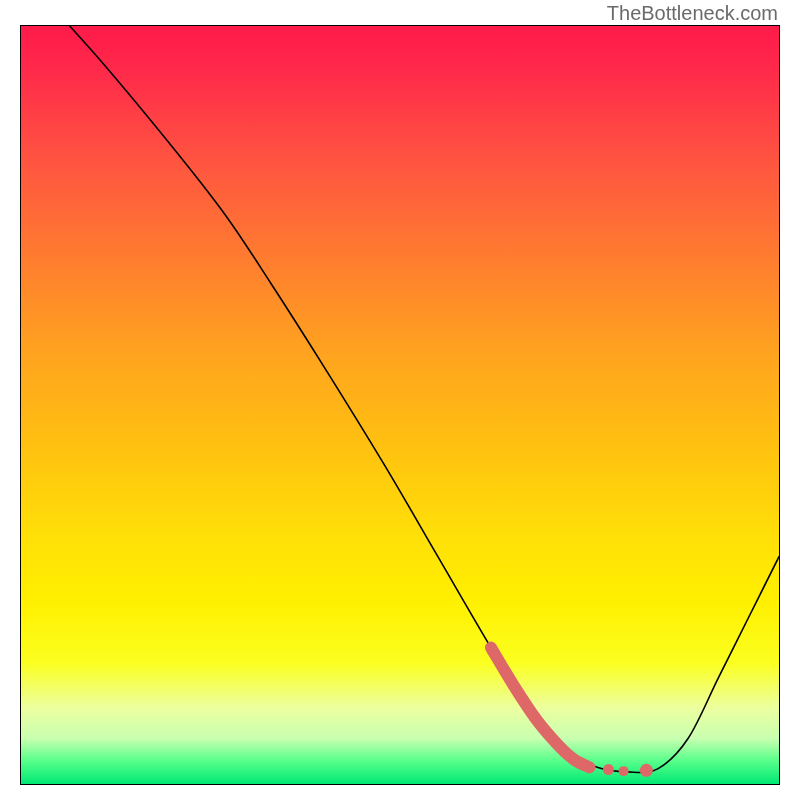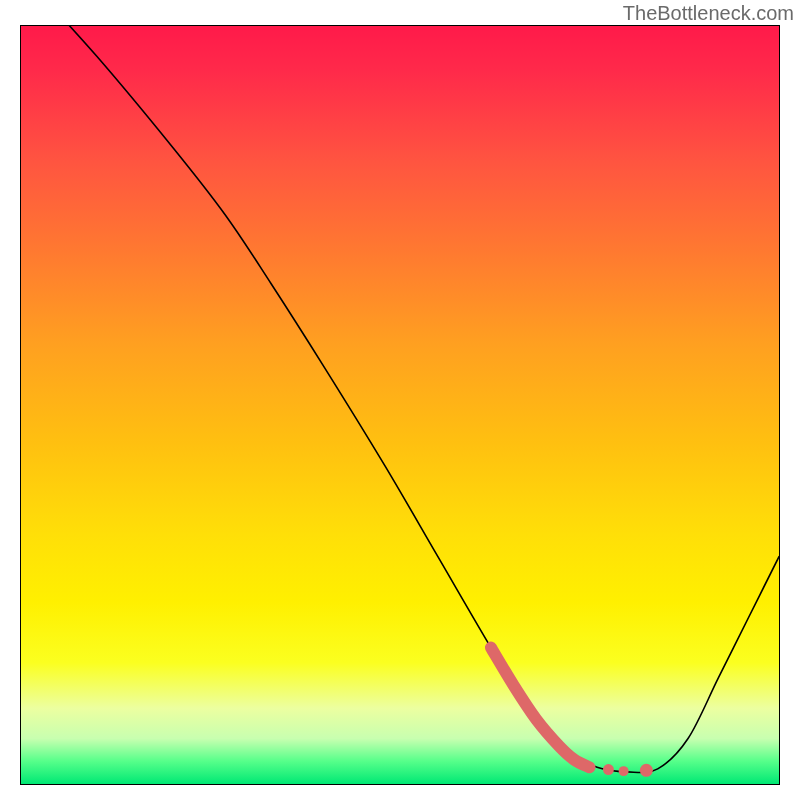--- a/index.html
+++ b/index.html
@@ -39,21 +39,21 @@
       #fff000 76%,
       #fbff20 84%,
       #ecffa0 90%,
       #c8ffb0 94%,
       #56ff8a 97%,
       #00e874 100%
     );
   }
   .watermark {
     position: absolute;
-    right: 6px;
+    right: 22px;
     top: 2px;
     font-family: Arial, Helvetica, sans-serif;
     font-size: 20px;
     font-weight: 400;
     color: #6a6a6a;
     letter-spacing: 0px;
   }
   svg.curve-layer {
     position: absolute;
     inset: 0;

